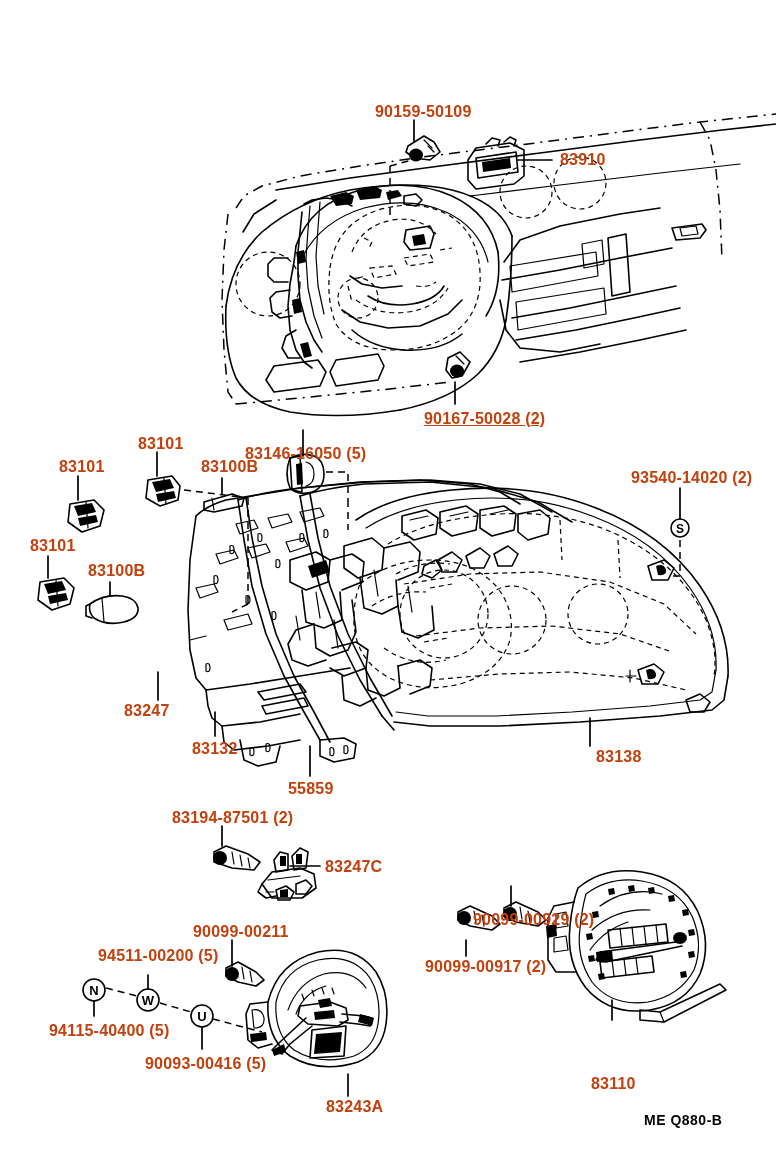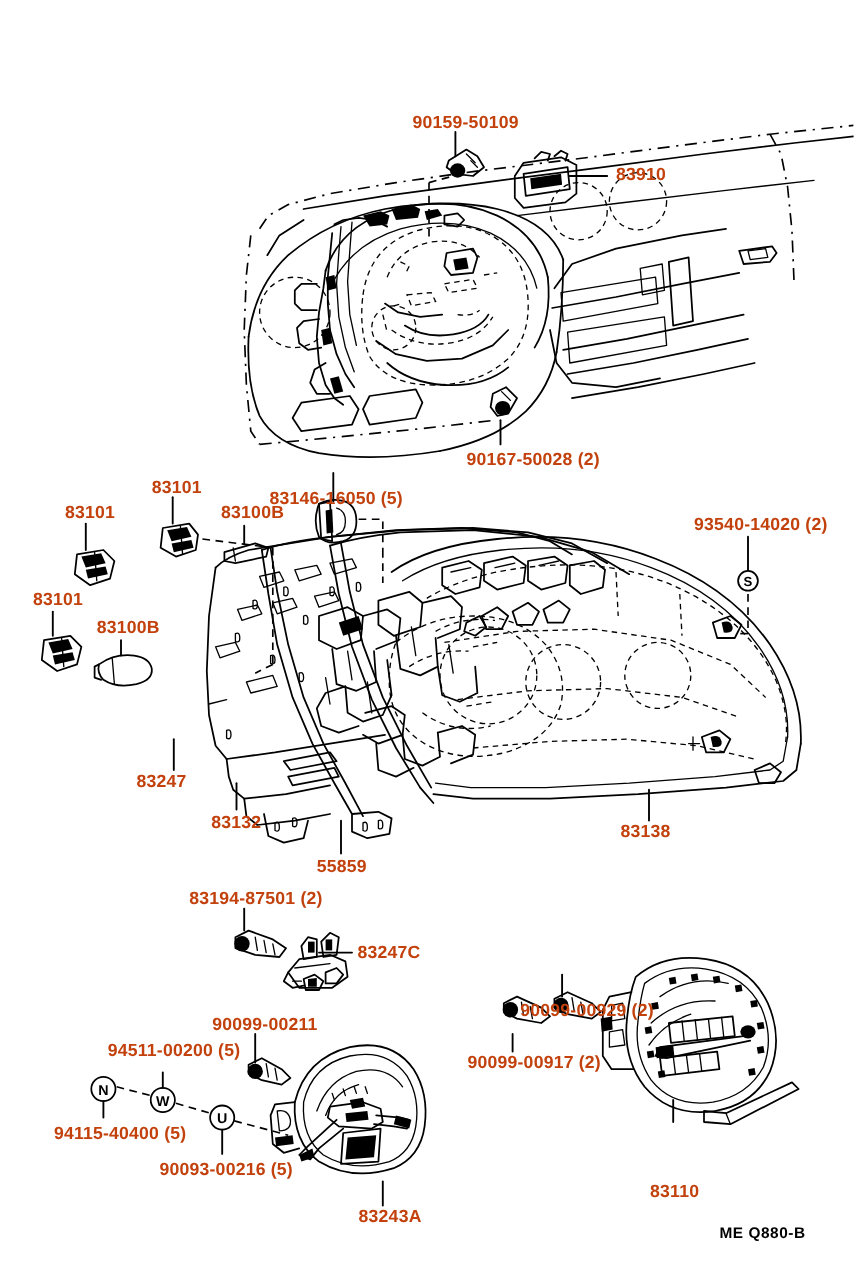--- a/index.html
+++ b/index.html
@@ -495,36 +495,36 @@
         <path class="ln" d="M640 1010 L660 1012 L720 984 L726 990 L664 1022 L640 1020Z"></path>
         <path class="lnt" d="M660 1012 L664 1022"></path>
         <path class="lead" d="M612 1020 L612 1000"></path>
       </g>
     </g>
   </svg>
 
   <div class="callout" style="left:375px; top:104px;">90159-50109</div>
   <div class="callout" style="left:560px; top:152px;">83910</div>
   <div class="callout" style="left:245px; top:418px;margin-top:28px;">83146-16050  (5)</div>
-  <div class="callout" style="left:424px; top:411px;">90167-50028  (2)</div>
+  <div class="callout" style="left:424px; top:411px;text-decoration:underline;">90167-50028  (2)</div>
   <div class="callout" style="left:138px; top:436px;">83101</div>
   <div class="callout" style="left:201px; top:459px;">83100B</div>
   <div class="callout" style="left:59px; top:459px;">83101</div>
   <div class="callout" style="left:631px; top:470px;">93540-14020  (2)</div>
   <div class="callout" style="left:30px; top:538px;">83101</div>
   <div class="callout" style="left:88px; top:563px;">83100B</div>
   <div class="callout" style="left:124px; top:703px;">83247</div>
   <div class="callout" style="left:192px; top:741px;">83132</div>
   <div class="callout" style="left:288px; top:781px;">55859</div>
-  <div class="callout" style="left:564px; top:749px;">83138</div>
+  <div class="callout" style="left:596px; top:749px;">83138</div>
   <div class="callout" style="left:172px; top:810px;">83194-87501  (2)</div>
   <div class="callout" style="left:325px; top:859px;">83247C</div>
   <div class="callout" style="left:473px; top:912px;">90099-00929  (2)</div>
   <div class="callout" style="left:193px; top:924px;">90099-00211</div>
   <div class="callout" style="left:425px; top:959px;">90099-00917  (2)</div>
   <div class="callout" style="left:98px; top:948px;">94511-00200  (5)</div>
   <div class="callout" style="left:49px; top:1023px;">94115-40400  (5)</div>
-  <div class="callout" style="left:145px; top:1056px;">90093-00216  (5)</div>
+  <div class="callout" style="left:145px; top:1056px;">90093-00416  (5)</div>
   <div class="callout" style="left:591px; top:1076px;">83110</div>
   <div class="callout" style="left:326px; top:1099px;">83243A</div>
 
-  <div class="watermark" style="left:644px; top:1112px;margin-left:10px;">ME  Q880-B</div>
+  <div class="watermark" style="left:644px; top:1112px;">ME  Q880-B</div>
 </div>
 
 </body></html>

